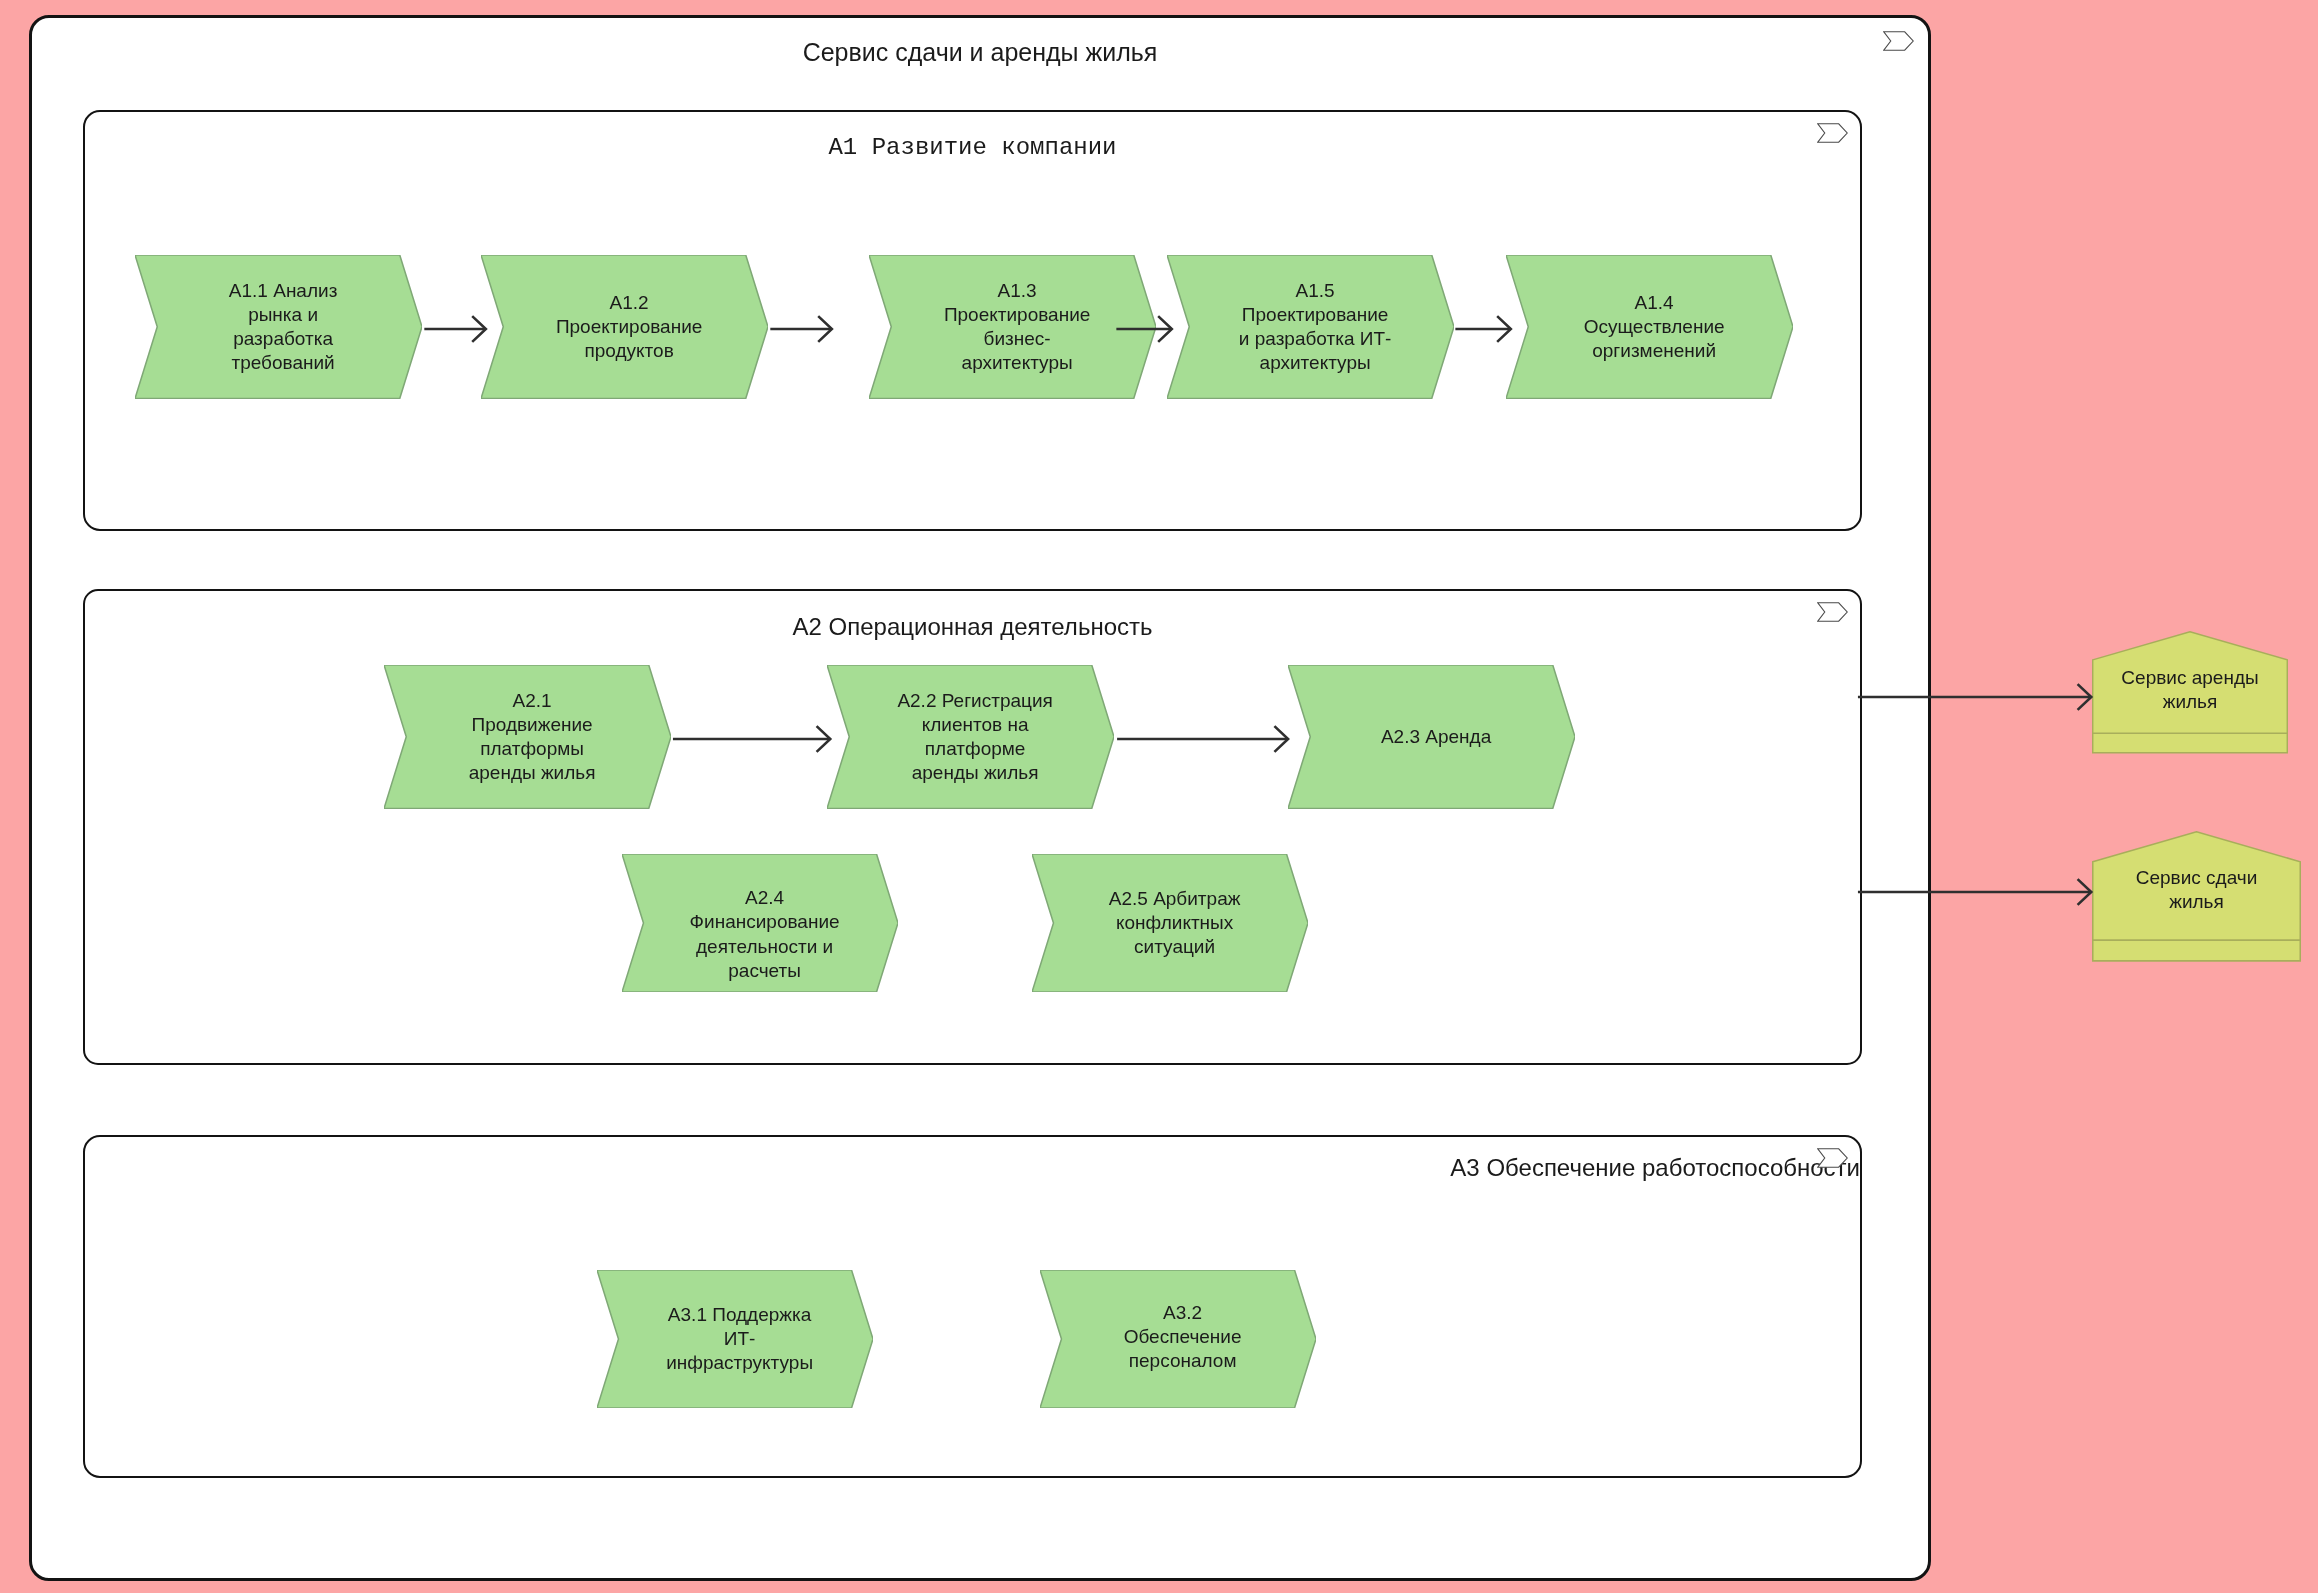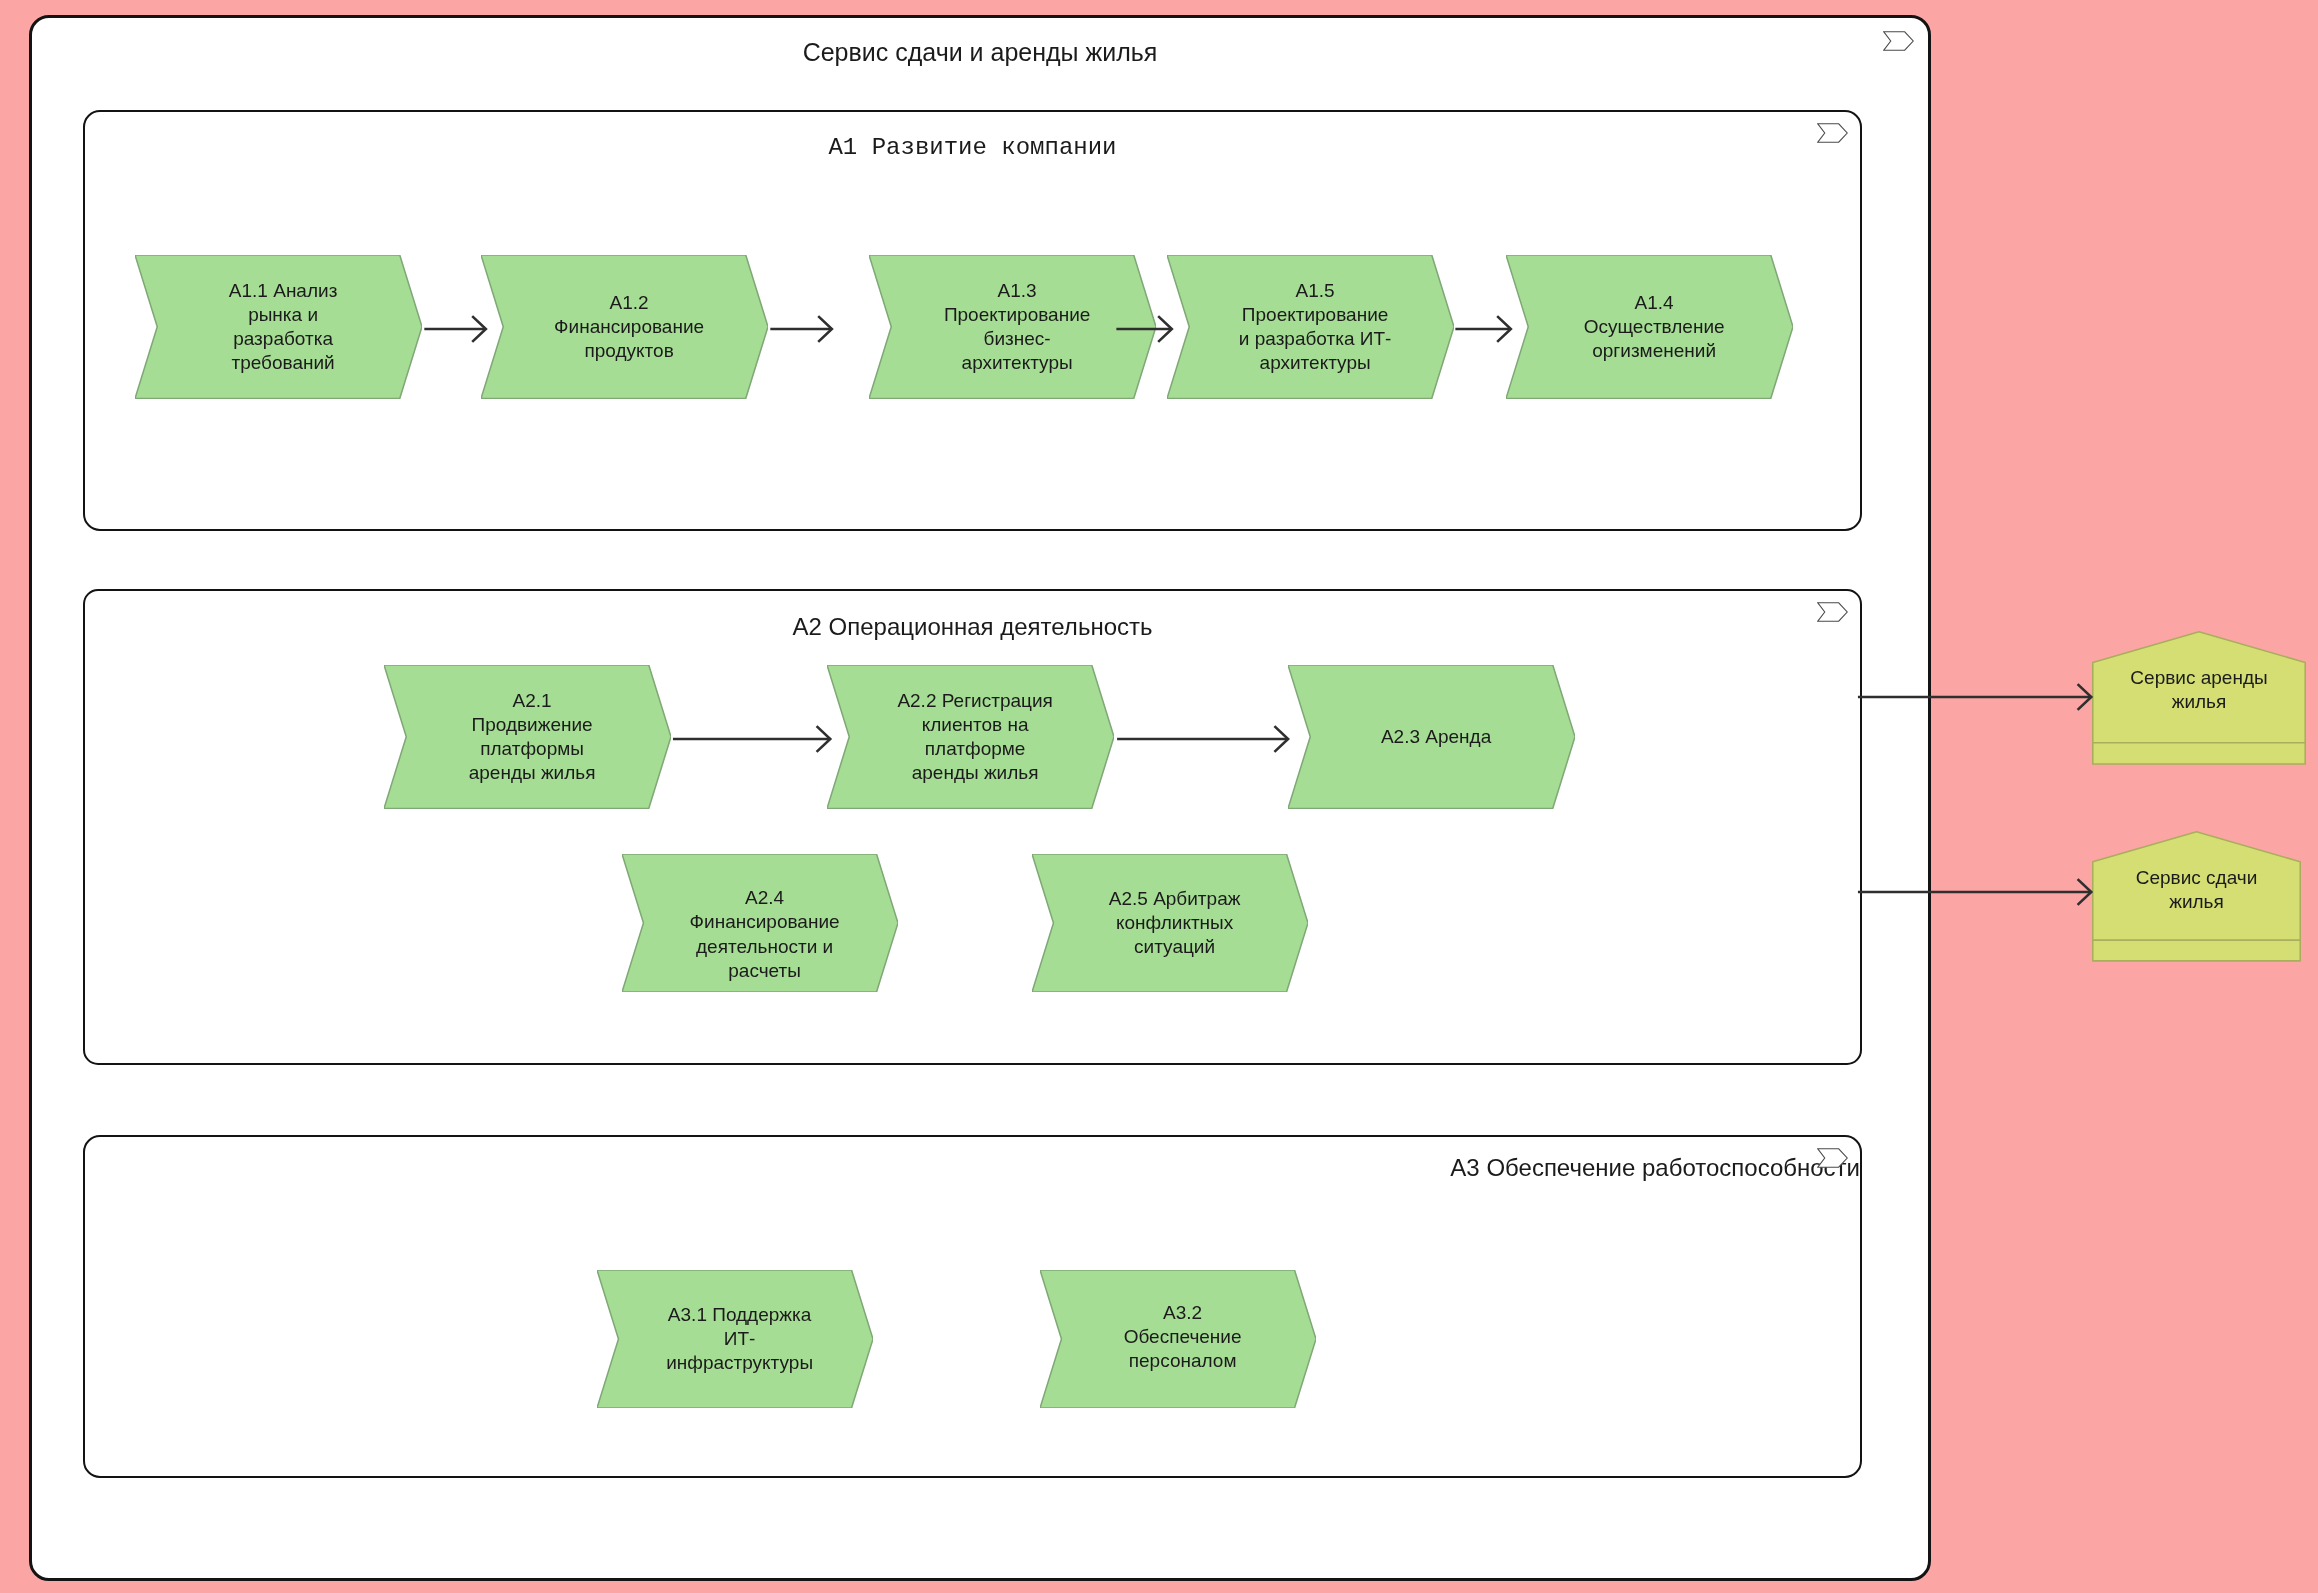--- a/index.html
+++ b/index.html
@@ -127,21 +127,21 @@
 требований</div>
   </div>
 
   <div class="proc" style="left:481px; top:255px; width:287px; height:144px;">
     <div class="proc-shape">
       <svg viewBox="0 0 374 187" preserveAspectRatio="none">
         <path d="M0,0 L345,0 L374,93.5 L345,187 L0,187 L29,93.5 Z" fill="#A6DD94" stroke="#7FA876" stroke-width="2"></path>
       </svg>
     </div>
     <div class="proc-label">A1.2
-Финансирование
+Проектирование
 продуктов</div>
   </div>
 
   <div class="proc" style="left:869px; top:255px; width:287px; height:144px;">
     <div class="proc-shape">
       <svg viewBox="0 0 374 187" preserveAspectRatio="none">
         <path d="M0,0 L345,0 L374,93.5 L345,187 L0,187 L29,93.5 Z" fill="#A6DD94" stroke="#7FA876" stroke-width="2"></path>
       </svg>
     </div>
     <div class="proc-label">A1.3
@@ -300,21 +300,21 @@
     <div class="proc-shape">
       <svg viewBox="0 0 360 180" preserveAspectRatio="none">
         <path d="M0,0 L332,0 L360,90 L332,180 L0,180 L28,90 Z" fill="#A6DD94" stroke="#7FA876" stroke-width="2"></path>
       </svg>
     </div>
     <div class="proc-label">A3.2
 Обеспечение
 персоналом</div>
   </div>
 
-  <div class="svc" style="left:2092px; top:631px; width:214px; height:130px;">
+  <div class="svc" style="left:2092px; top:631px; width:196px; height:130px;">
     <div class="svc-shape">
       <svg viewBox="0 0 272 170" preserveAspectRatio="none">
         <path d="M1,40 L136,1 L271,40 L271,169 L1,169 Z" fill="#D5DE72" stroke="#A8AE5B" stroke-width="2"></path>
         <path d="M1,142 L271,142" stroke="#A8AE5B" stroke-width="2" fill="none"></path>
       </svg>
     </div>
     <div class="svc-label">Сервис аренды
 жилья</div>
   </div>
 

